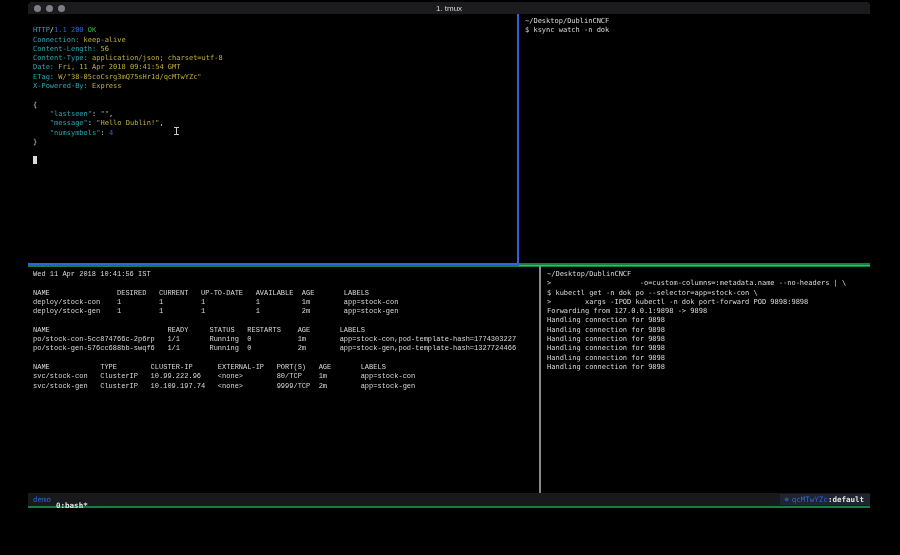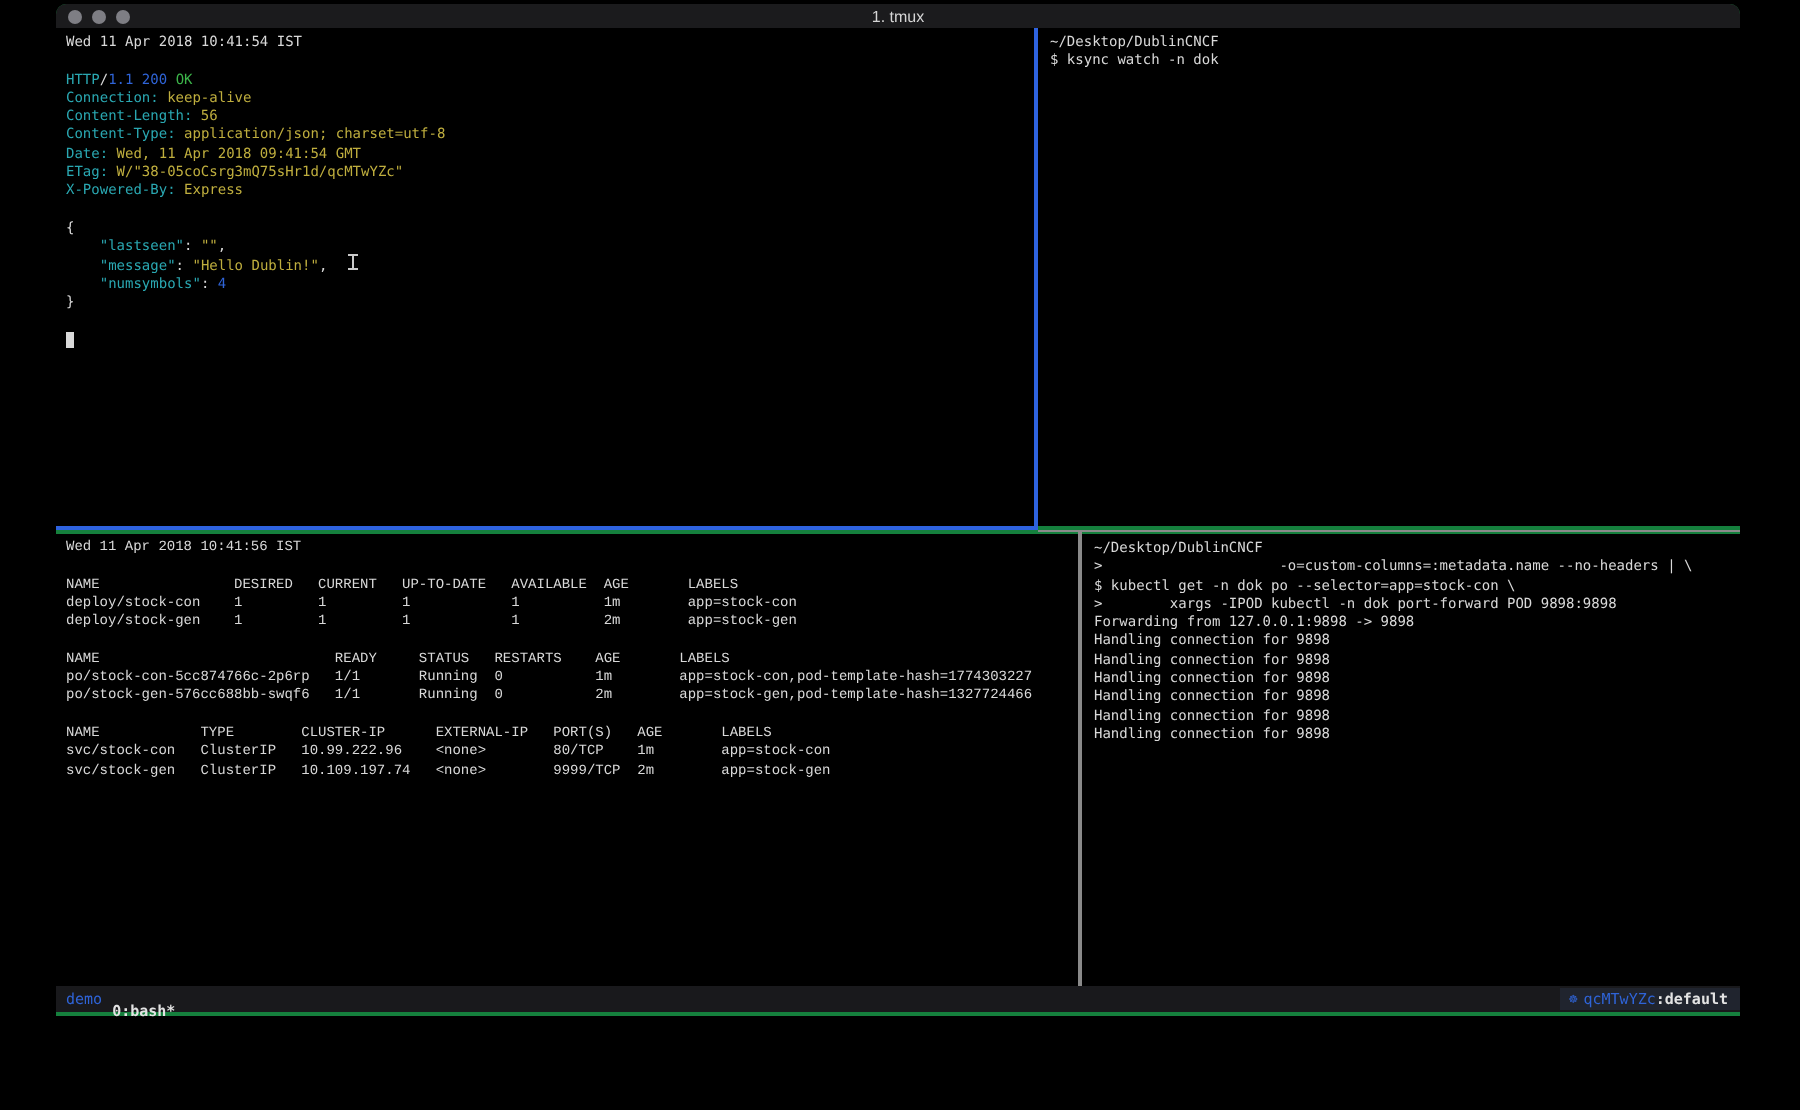--- a/index.html
+++ b/index.html
@@ -65,27 +65,26 @@
     <div class="titlebar">
       <div class="lights">
         <div class="light"></div>
         <div class="light"></div>
         <div class="light"></div>
       </div>
       <div class="titletext">1. tmux</div>
     </div>
 
     <div class="pane pane-top-left">
-        <div class="tline"><span class="c-w">Wed 11 Apr 2018 10:41:54 IST</span></div>
         <div class="tline">&nbsp;</div>
         <div class="tline"><span class="c-c">HTTP</span><span class="c-w">/</span><span class="c-b">1.1 200</span><span class="c-w"> </span><span class="c-g">OK</span></div>
         <div class="tline"><span class="c-c">Connection:</span><span class="c-y"> keep-alive</span></div>
         <div class="tline"><span class="c-c">Content-Length:</span><span class="c-y"> 56</span></div>
         <div class="tline"><span class="c-c">Content-Type:</span><span class="c-y"> application/json; charset=utf-8</span></div>
-        <div class="tline"><span class="c-c">Date:</span><span class="c-y"> Wed, 11 Apr 2018 09:41:54 GMT</span></div>
+        <div class="tline"><span class="c-c">Date:</span><span class="c-y"> Fri, 11 Apr 2018 09:41:54 GMT</span></div>
         <div class="tline"><span class="c-c">ETag:</span><span class="c-y"> W/"38-05coCsrg3mQ75sHr1d/qcMTwYZc"</span></div>
         <div class="tline"><span class="c-c">X-Powered-By:</span><span class="c-y"> Express</span></div>
         <div class="tline">&nbsp;</div>
         <div class="tline"><span class="c-w">{</span></div>
         <div class="tline"><span class="c-c">    "lastseen"</span><span class="c-w">: </span><span class="c-y">""</span><span class="c-w">,</span></div>
         <div class="tline"><span class="c-c">    "message"</span><span class="c-w">: </span><span class="c-y">"Hello Dublin!"</span><span class="c-w">,</span></div>
         <div class="tline"><span class="c-c">    "numsymbols"</span><span class="c-w">: </span><span class="c-b">4</span></div>
         <div class="tline"><span class="c-w">}</span></div>
         <div class="tline">&nbsp;</div>
         <div class="tline"><span class="c-cur"> </span></div>

